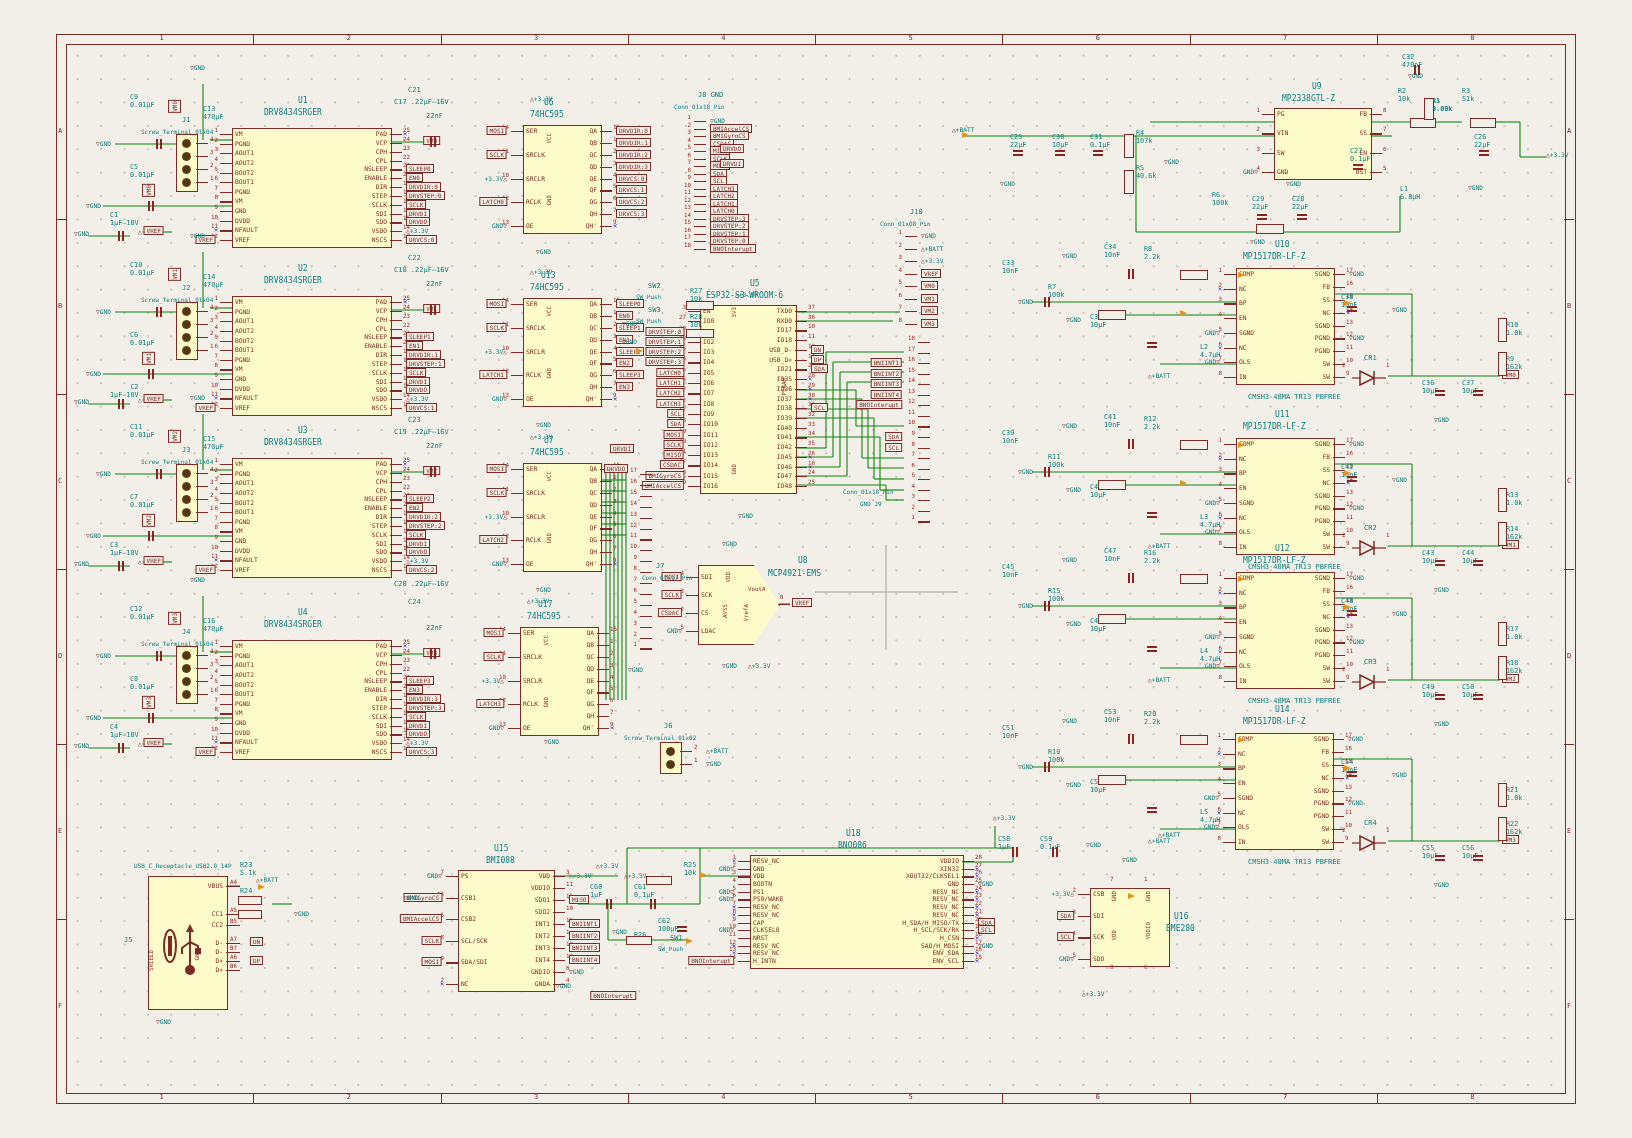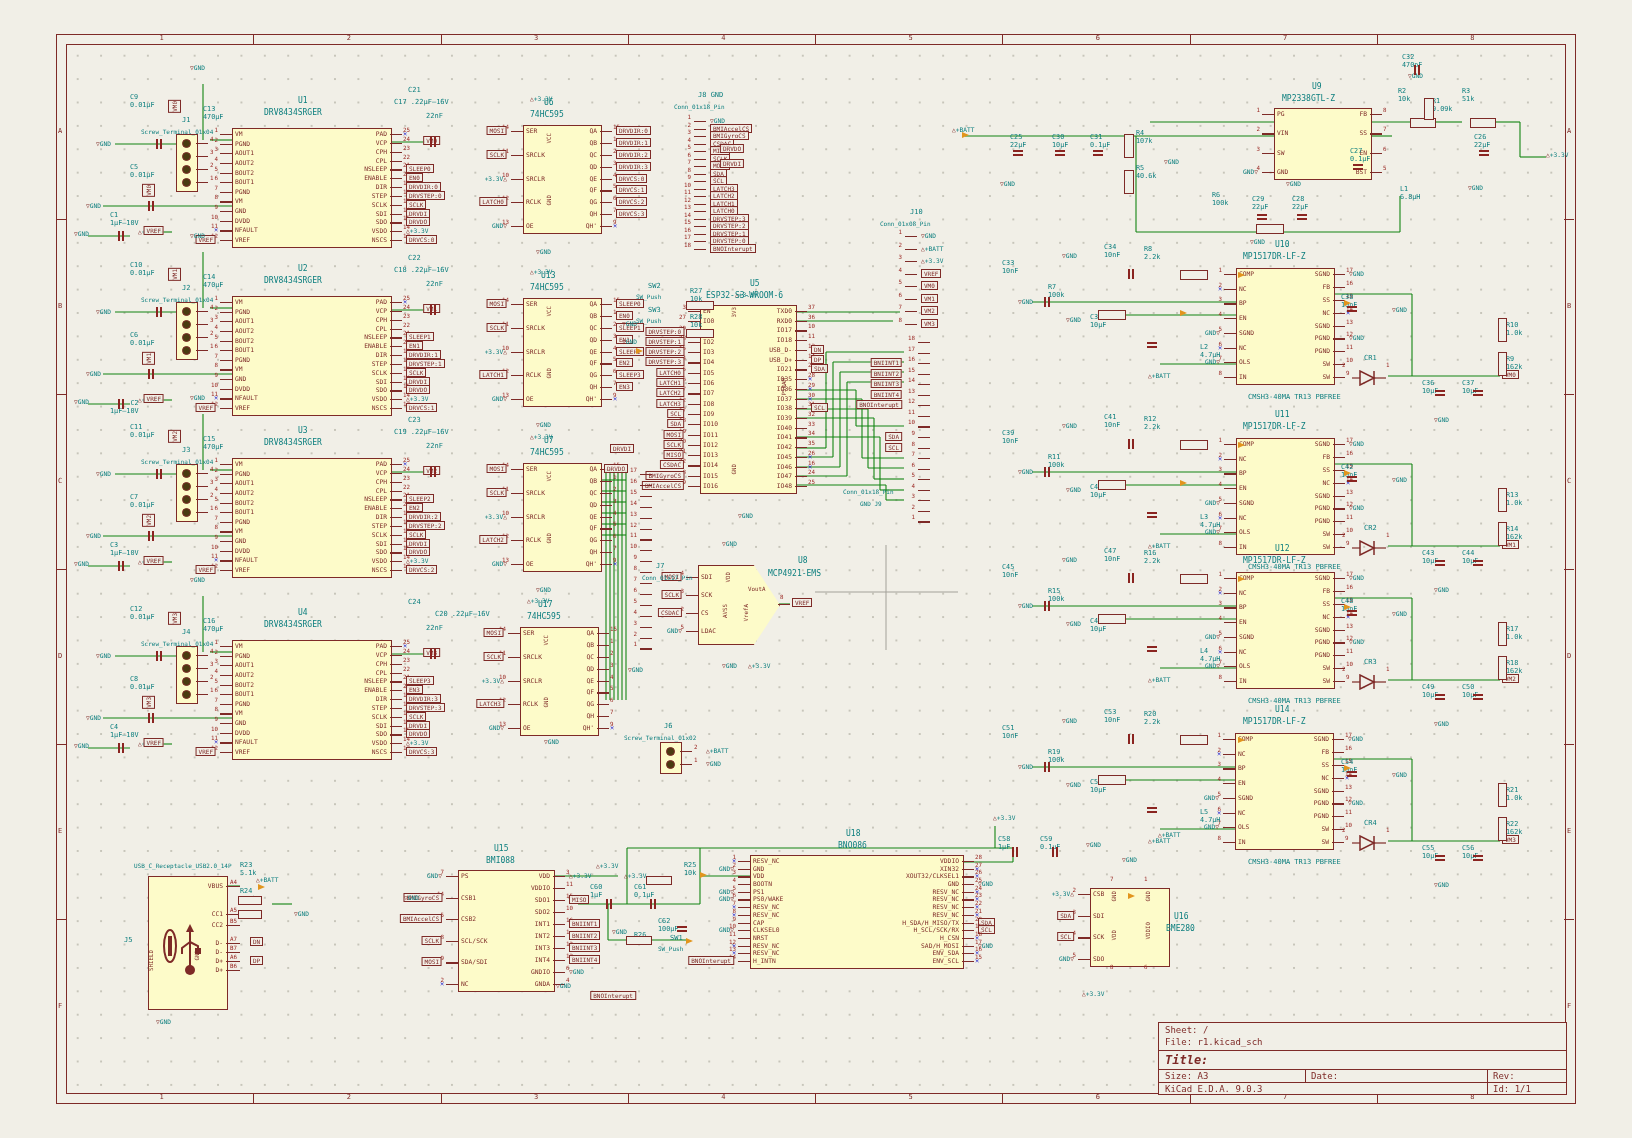--- a/index.html
+++ b/index.html
@@ -1665,21 +1665,21 @@
         <div>0.01µF</div>
       </div>
       <div class="part" style="left: 203px; top: 274px;">
         <div>C14</div>
         <div>470µF</div>
       </div>
       <div class="part" style="left: 130px; top: 332px;">
         <div>C6</div>
         <div>0.01µF</div>
       </div>
-      <div class="part" style="left: 110px; top: 400px; text-align: right;">
+      <div class="part" style="left: 110px; top: 384px; text-align: right;">
         <div>C2</div>
         <div>1µF–10V</div>
       </div>
       <div class="part" style="left: 130px; top: 424px;">
         <div>C11</div>
         <div>0.01µF</div>
       </div>
       <div class="part" style="left: 203px; top: 436px;">
         <div>C15</div>
         <div>470µF</div>
@@ -1789,21 +1789,21 @@
         <div>0.1µF</div>
       </div>
       <div class="part" style="left: 1400px; top: 186px;">
         <div>L1</div>
         <div>6.8µH</div>
       </div>
       <div class="part" style="left: 1398px; top: 88px;">
         <div>R2</div>
         <div>10k</div>
       </div>
-      <div class="part" style="left: 1432px; top: 98px;">
+      <div class="part" style="left: 1432px; top: 98px; font-weight: bold;">
         <div>R1</div>
         <div>9.09k</div>
       </div>
       <div class="part" style="left: 1402px; top: 54px;">
         <div>C32</div>
         <div>470pF</div>
       </div>
       <div class="part" style="left: 1462px; top: 88px;">
         <div>R3</div>
         <div>51k</div>
@@ -2170,21 +2170,21 @@
       <div class="anno v7" style="left: 408px; top: 86px;">C21</div>
       <div class="anno v7" style="left: 394px; top: 98px;">C17  .22µF–16V</div>
       <div class="anno v7" style="left: 426px; top: 112px;">22nF</div>
       <div class="anno v7" style="left: 408px; top: 254px;">C22</div>
       <div class="anno v7" style="left: 394px; top: 266px;">C18  .22µF–16V</div>
       <div class="anno v7" style="left: 426px; top: 280px;">22nF</div>
       <div class="anno v7" style="left: 408px; top: 416px;">C23</div>
       <div class="anno v7" style="left: 394px; top: 428px;">C19  .22µF–16V</div>
       <div class="anno v7" style="left: 426px; top: 442px;">22nF</div>
       <div class="anno v7" style="left: 408px; top: 598px;">C24</div>
-      <div class="anno v7" style="left: 394px; top: 610px; margin-left: 41px;">C20  .22µF–16V</div>
+      <div class="anno v7" style="left: 394px; top: 580px;">C20  .22µF–16V</div>
       <div class="anno v7" style="left: 426px; top: 624px;">22nF</div>
       <div class="anno rm" style="left: 546px; top: 133px;">VCC</div>
       <div class="anno rm" style="left: 546px; top: 195px;">GND</div>
       <div class="anno rm" style="left: 546px; top: 306px;">VCC</div>
       <div class="anno rm" style="left: 546px; top: 368px;">GND</div>
       <div class="anno rm" style="left: 546px; top: 471px;">VCC</div>
       <div class="anno rm" style="left: 546px; top: 533px;">GND</div>
       <div class="anno rm" style="left: 543px; top: 635px;">VCC</div>
       <div class="anno rm" style="left: 543px; top: 697px;">GND</div>
       <div class="anno rm" style="left: 731px; top: 307px;">3V3</div>
@@ -2382,28 +2382,13 @@
       <div class="erc" style="left: 1344px; top: 470px;"></div>
       <div class="erc" style="left: 1344px; top: 604px;"></div>
       <div class="erc" style="left: 1344px; top: 765px;"></div>
       <div class="erc" style="left: 636px; top: 348px;"></div>
       <div class="erc" style="left: 1128px; top: 893px;"></div>
       <div class="erc" style="left: 258px; top: 884px;"></div>
       <div class="erc" style="left: 1180px; top: 310px;"></div>
       <div class="erc" style="left: 1180px; top: 480px;"></div>
     </div>
 
-  <div class="tb" style="left:1158px;top:1022px;width:407px;height:71px;background:#f1efe7;">
-    <div class="cell" style="left:6px;top:2px;">Sheet: /</div>
-    <div class="cell" style="left:6px;top:14px;">File: r1.kicad_sch</div>
-    <div style="position:absolute;left:0;top:27px;width:100%;border-top:1.2px solid #7e2a27;"></div>
-    <div class="cell" style="left:6px;top:30px;font-size:12px;font-weight:bold;font-style:italic;">Title:</div>
-    <div style="position:absolute;left:0;top:46px;width:100%;border-top:1.2px solid #7e2a27;"></div>
-    <div class="cell" style="left:6px;top:48px;">Size: A3</div>
-    <div class="cell" style="left:152px;top:48px;">Date:</div>
-    <div class="cell" style="left:334px;top:48px;">Rev:</div>
-    <div style="position:absolute;left:0;top:59px;width:100%;border-top:1.2px solid #7e2a27;"></div>
-    <div class="cell" style="left:6px;top:61px;">KiCad E.D.A. 9.0.3</div>
-    <div class="cell" style="left:334px;top:61px;">Id: 1/1</div>
-    <div style="position:absolute;left:146px;top:46px;height:13px;border-left:1.2px solid #7e2a27;"></div>
-    <div style="position:absolute;left:328px;top:46px;height:25px;border-left:1.2px solid #7e2a27;"></div>
-  </div>
 </div>
 
 </body></html>

